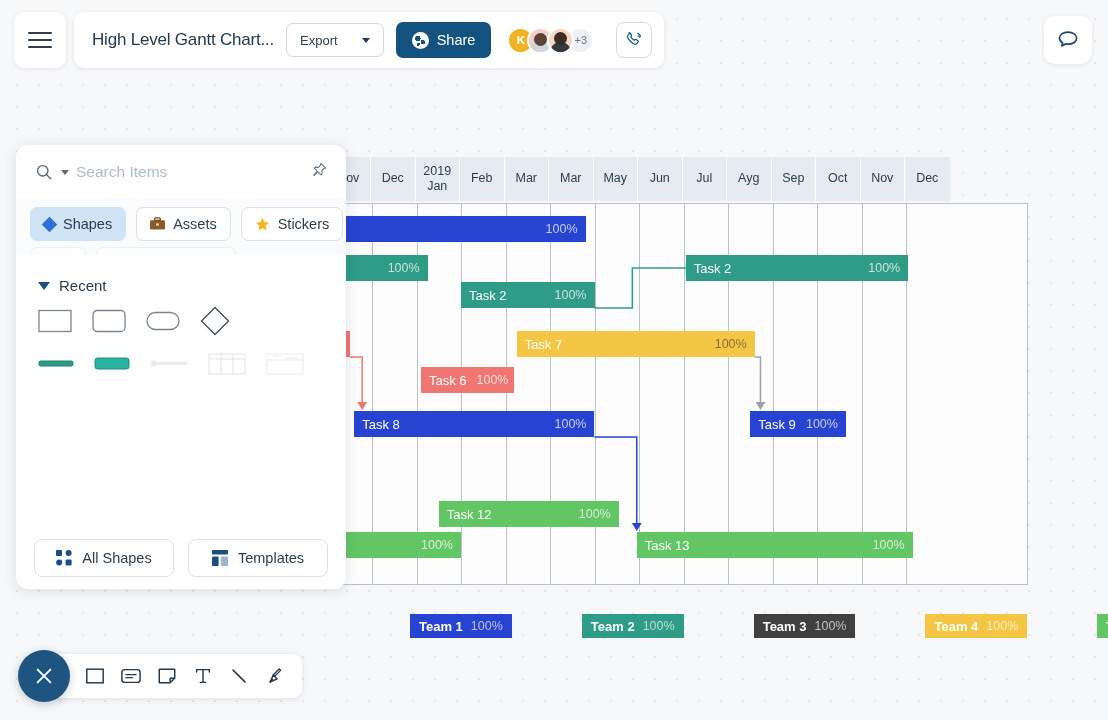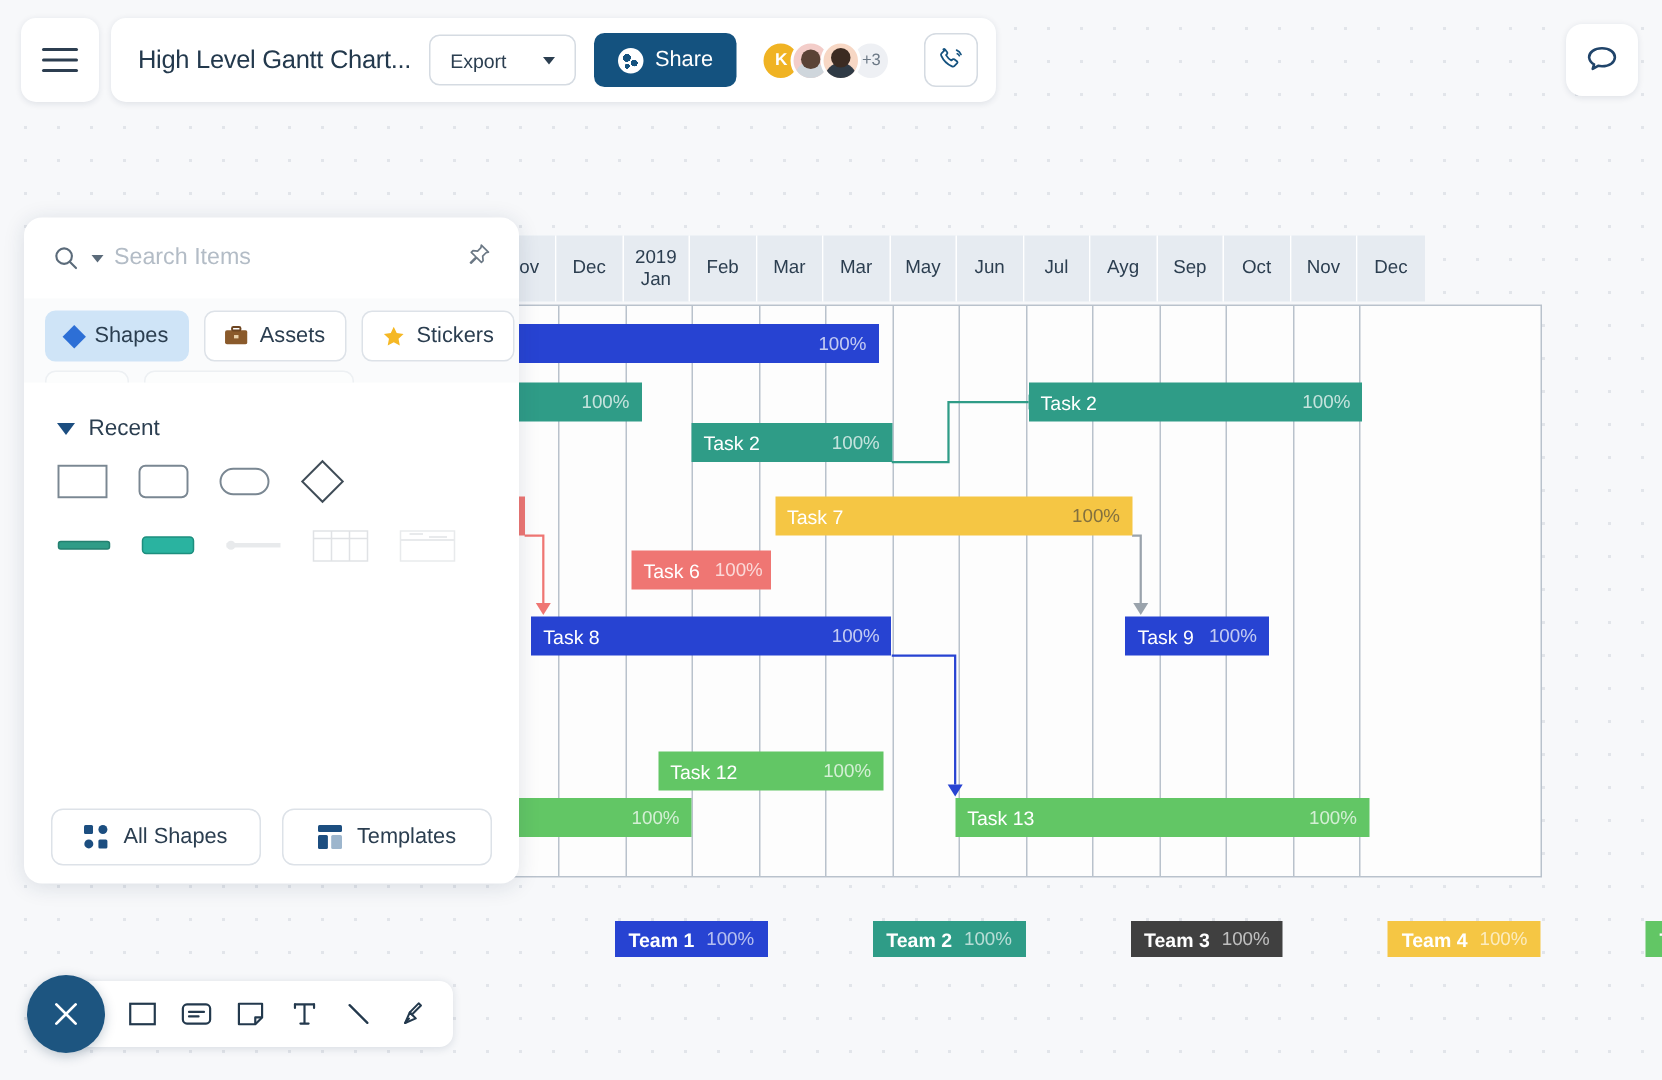--- a/index.html
+++ b/index.html
@@ -279,21 +279,21 @@
      <span class="pct">100%</span>
         </div>
         <div class="bar" style="left: 467.25px; top: 207px; width: 95.675px; background: rgb(39, 67, 210);">
           <span>Task 9</span>
      <span class="pct">100%</span>
         </div>
         <div class="bar" style="left: -106.8px; top: 297px; width: 142.4px; background: rgb(98, 198, 101);">
           <span>Task 10</span>
      <span class="pct">100%</span>
         </div>
-        <div class="bar" style="left: 155.75px; top: 297px; width: 150px; background: rgb(98, 198, 101);">
+        <div class="bar" style="left: 155.75px; top: 297px; width: 180px; background: rgb(98, 198, 101);">
           <span>Task 12</span>
      <span class="pct">100%</span>
         </div>
         <div class="bar" style="left: 0px; top: 328px; width: 178px; background: rgb(98, 198, 101);">
           <span>Task 11</span>
      <span class="pct">100%</span>
         </div>
         <div class="bar" style="left: 353.775px; top: 328px; width: 275.9px; background: rgb(98, 198, 101);">
           <span>Task 13</span>
      <span class="pct">100%</span>

